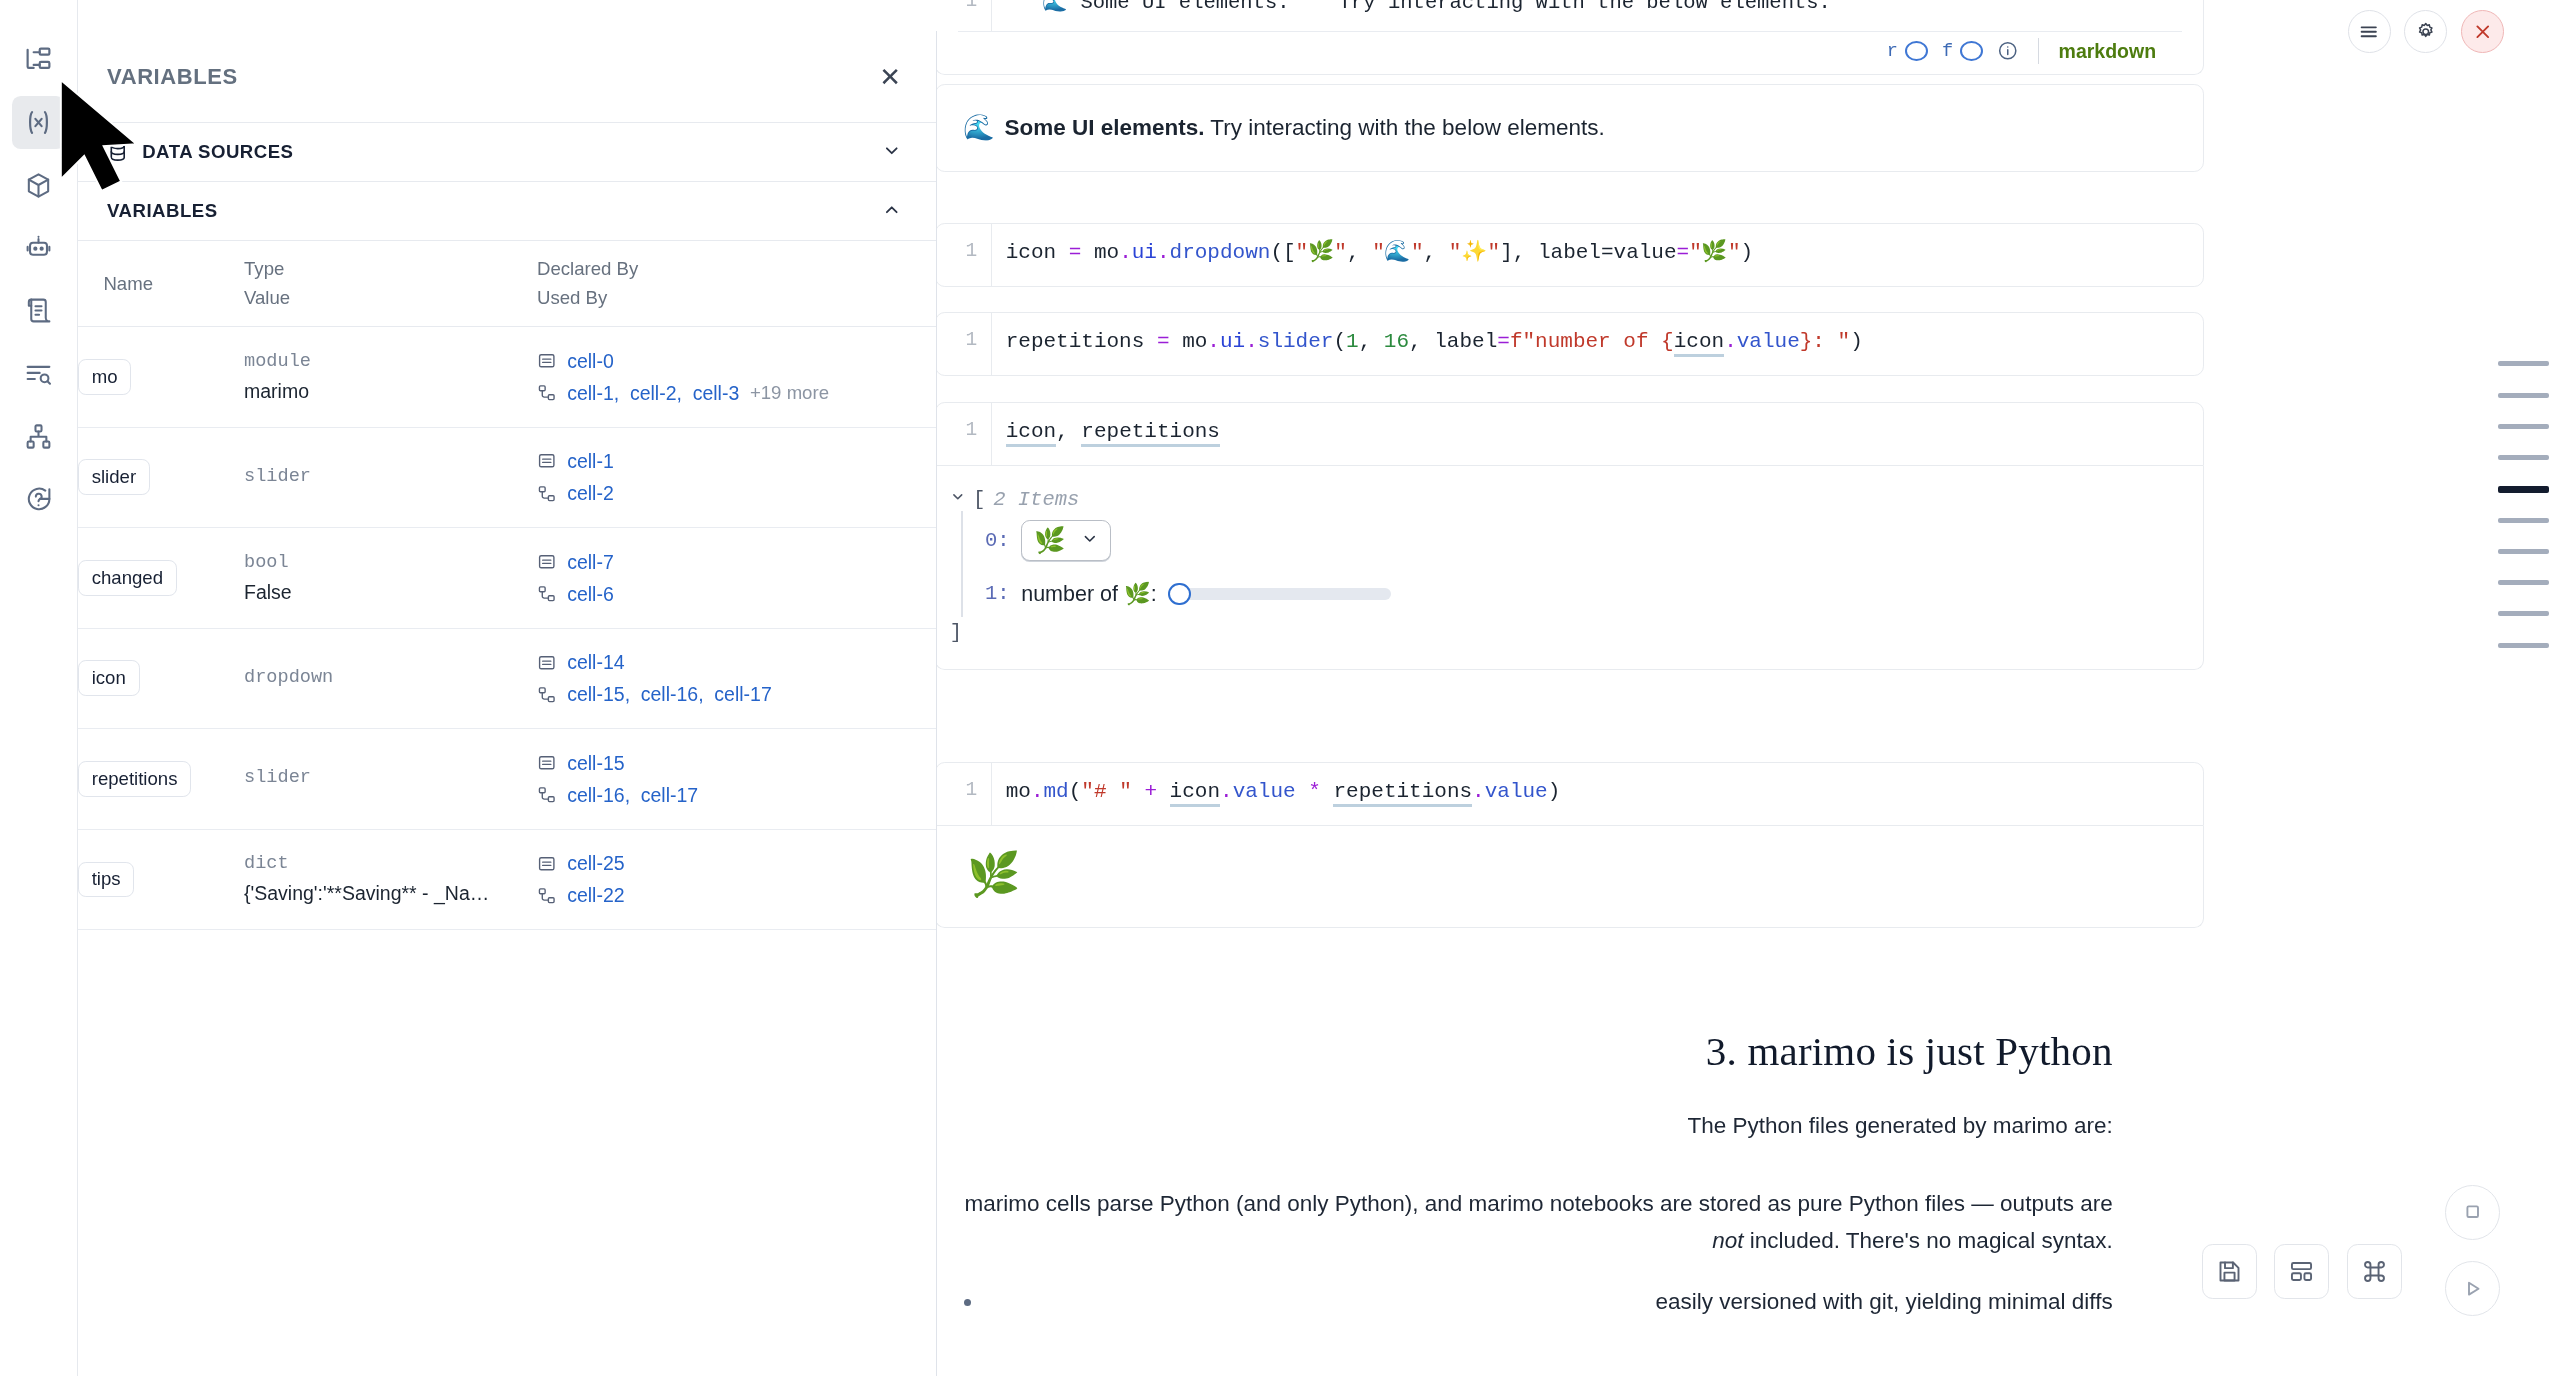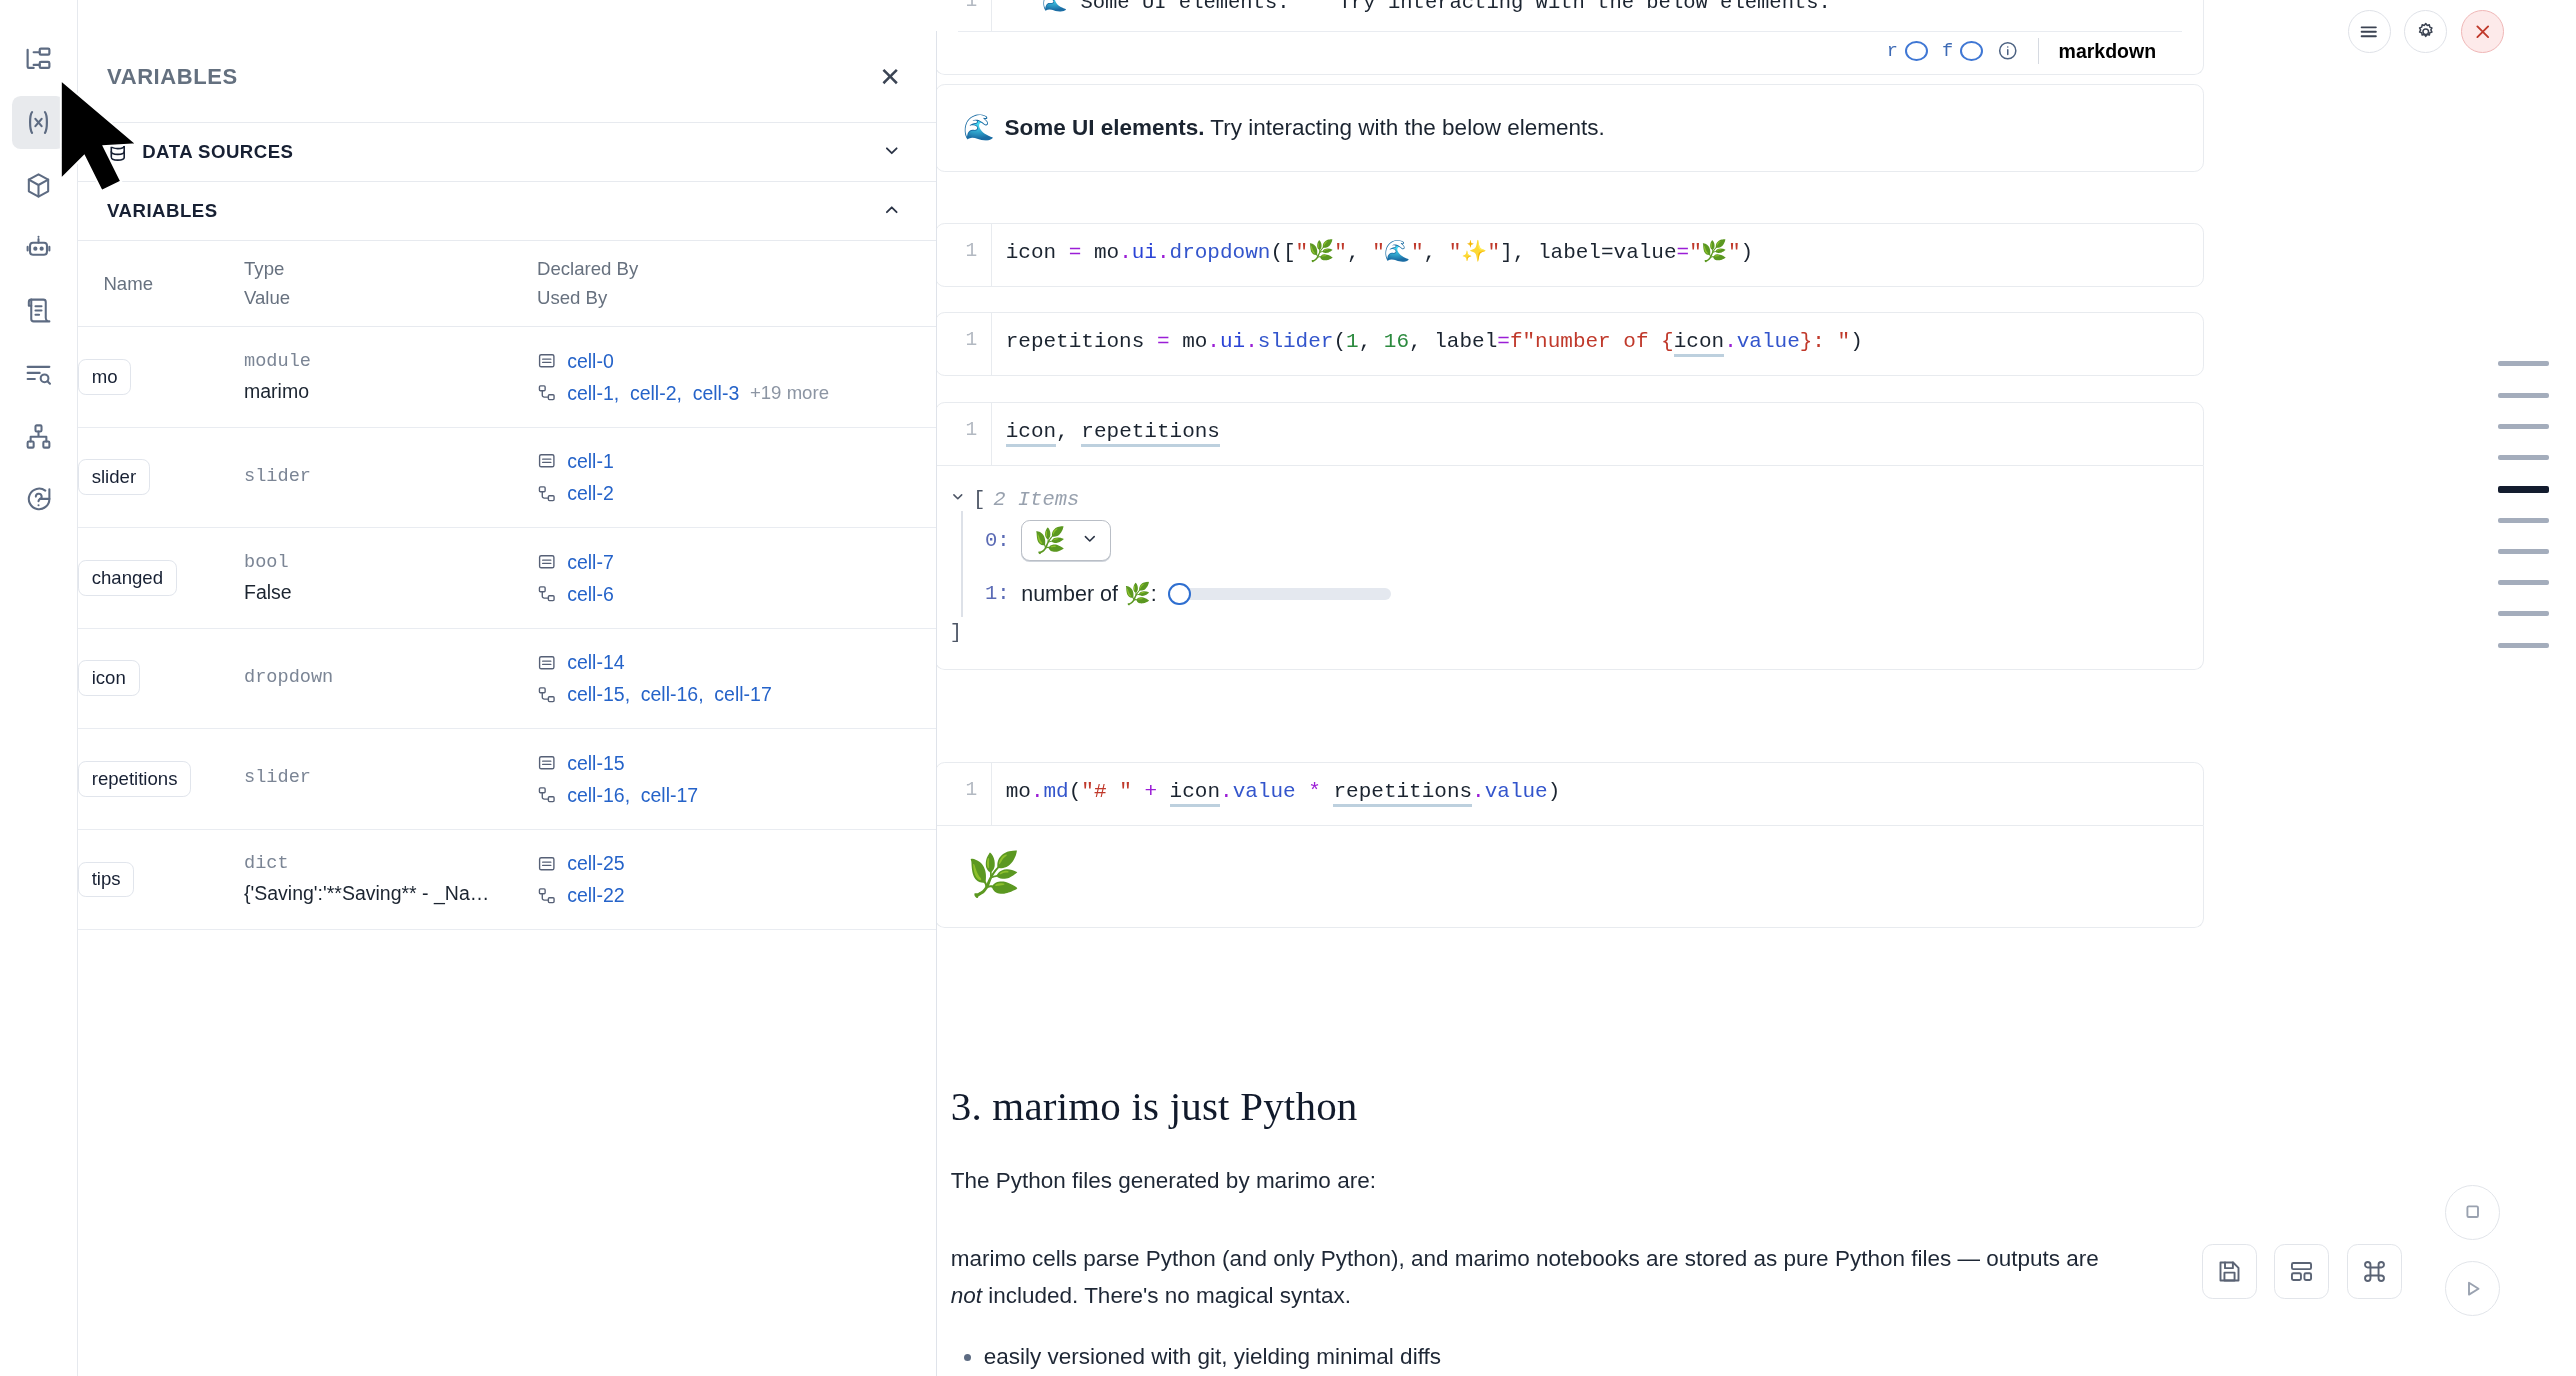--- a/index.html
+++ b/index.html
@@ -147,21 +147,21 @@
   .cell-toolbar {
     display: flex; align-items: center; justify-content: flex-end;
     gap: 13.7px; padding: 5.9px 25.4px 9.8px 0; border-top: 1px solid #e9ecf1;
     margin: 0 21.5px;
   }
   .tb-kv { display:flex; align-items:center; gap:6.8px; color:#3d6ab5; font-size:18.6px;
            font-family:"Liberation Mono", monospace; }
   .tb-oval { width: 23.4px; height: 20.5px; border: 2px solid #3f77d4; border-radius: 50%; display:inline-block; }
   .tb-info { color:#4c6282; display:flex; }
   .tb-div { width:1px; height:25.4px; background:#d6dae1; margin: 0 5.9px; }
-  .tb-lang { color:#000000; font-size: 19.5px; font-weight: 600; cursor: pointer; }
+  .tb-lang { color:#4d7c0f; font-size: 19.5px; font-weight: 600; cursor: pointer; }
 
   .round-btn {
     width: 43px; height: 43px; border-radius: 50%; border: 1px solid #dfe2e8;
     background:#fff; display:flex; align-items:center; justify-content:center;
     cursor:pointer; color:#3c4453;
   }
   .round-btn.danger { border-color:#f0b7b7; background:#fdeaea; color:#c0392b; }
 
   .mdout {
     border: 1px solid #e8ebef; border-radius: 9.8px; background:#fff;
@@ -650,21 +650,21 @@
     <div style="position:absolute; left:-2px; top:762px; width:1269px;">
       <div class="codebox" style="border-radius:9.8px 9.8px 0 0; height:64px;">
         <div class="ln">1</div>
         <div class="codetxt"><span class="k-punct">mo</span><span class="k-dot">.</span><span class="k-prop">md</span><span class="k-punct">(</span><span class="k-str">"# "</span><span class="k-punct"> </span><span class="k-op">+</span><span class="k-punct"> </span><span class="k-punct u-line">icon</span><span class="k-dot">.</span><span class="k-prop">value</span><span class="k-punct"> </span><span class="k-op">*</span><span class="k-punct"> </span><span class="k-punct u-line">repetitions</span><span class="k-dot">.</span><span class="k-prop">value</span><span class="k-punct">)</span></div>
       </div>
       <div class="outbox" style="min-height:102px; display:flex; align-items:center; padding-left:31px;">
         <span style="font-size:43px; line-height:1;">🌿</span>
       </div>
     </div>
 
-    <div style="position:absolute; left:13.7px; top:1082px; width:1162px;">
+    <div style="position:absolute; left:13.7px; top:1027px; width:1162px;text-align:right;">
       <h2 class="sec">3. marimo is just Python</h2>
       <p class="body" style="margin-top:33px;">The Python files generated by marimo are:</p>
       <p class="body" style="margin-top:41px;">
         <span>marimo cells parse Python (and only Python), and marimo notebooks are stored as pure Python files — outputs are </span><i>not</i><span> included. There's no magical syntax.</span>
       </p>
       <ul class="body" style="margin-top:24px;">
         <li>easily versioned with git, yielding minimal diffs</li>
       </ul>
     </div>
 

